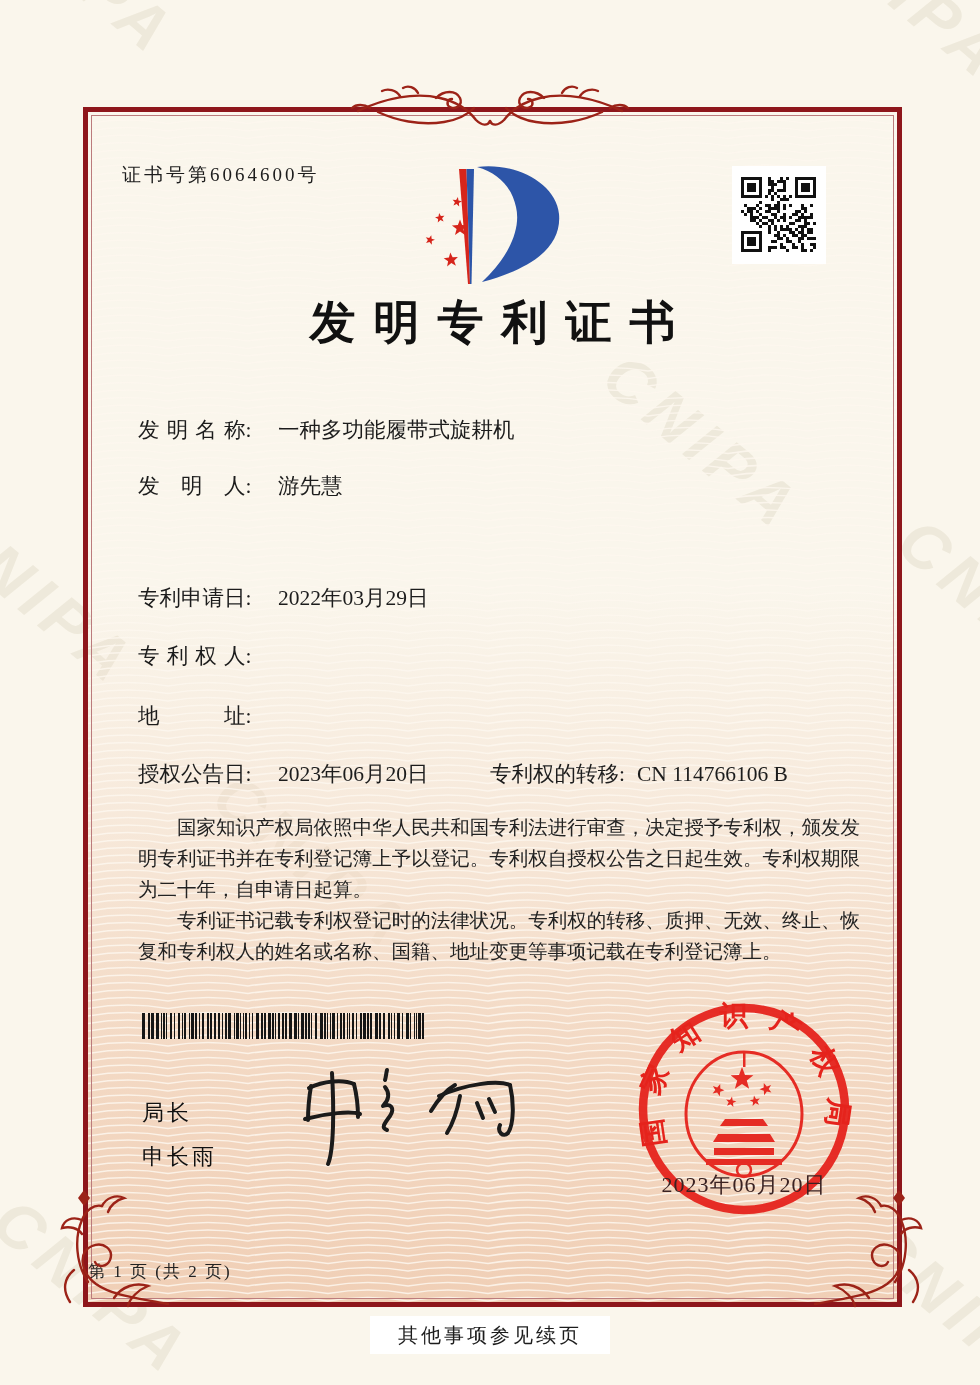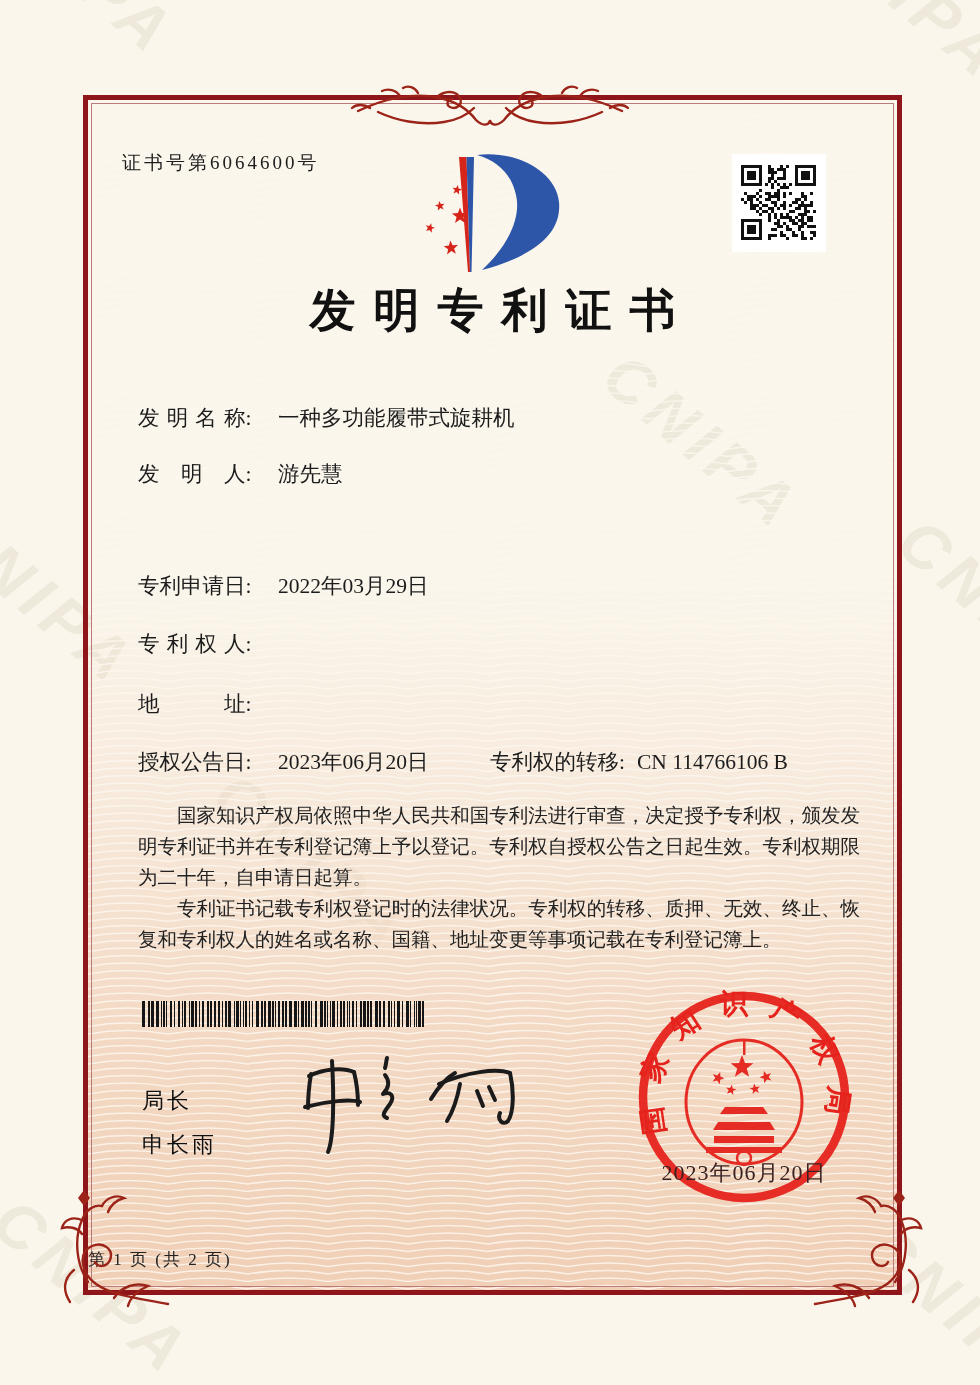--- a/index.html
+++ b/index.html
@@ -9,21 +9,21 @@
   *{margin:0;padding:0;box-sizing:border-box;}
   body{background:#faf6ec;font-family:var(--serif);}
   .page{position:relative;width:980px;height:1385px;background:#faf6ec;overflow:hidden;}
 
   
   .wm{position:absolute;font-family:var(--sans);font-style:italic;font-weight:bold;
       font-size:64px;letter-spacing:8px;color:rgba(182,168,132,0.16);
       transform:rotate(40deg);white-space:nowrap;pointer-events:none;}
 
   
-  .frame{position:absolute;left:83px;top:95px;width:819px;height:1200px;
+  .frame{position:absolute;left:83px;top:107px;width:819px;height:1200px;
          border:5px solid #8e161b;}
   .frame-inner{position:absolute;inset:3px;border:1.5px solid #bb7b7c;pointer-events:none;}
   .guilloche{position:absolute;inset:0;
       background:linear-gradient(180deg,
         rgba(243,216,196,0) 0%,
         rgba(243,216,196,0) 40%,
         rgba(243,216,196,0.40) 58%,
         rgba(242,212,189,0.80) 76%,
         #f0cfb6 100%);}
   .guilloche svg{position:absolute;inset:0;}
@@ -722,13 +722,14 @@
       <path class="orn-stroke" d="M96,112 C104,100 118,96 130,100 C120,104 112,112 110,120"></path>
       <path class="orn-stroke" d="M52,116 C44,104 46,92 56,84"></path>
       <path d="M66,4 l6,8 l-6,8 l-6,-8 z" fill="#9c2318"></path>
     </g>
   </svg>
 
   <svg class="ornament" style="left:805px;top:1186px" width="160" height="160" viewBox="0 0 160 160">
     <use href="#cornerFl" transform="translate(160,0) scale(-1,1)"></use>
   </svg>
 
+  <div class="continuation">其他事项参见续页</div>
 </div>
 
 </body></html>

